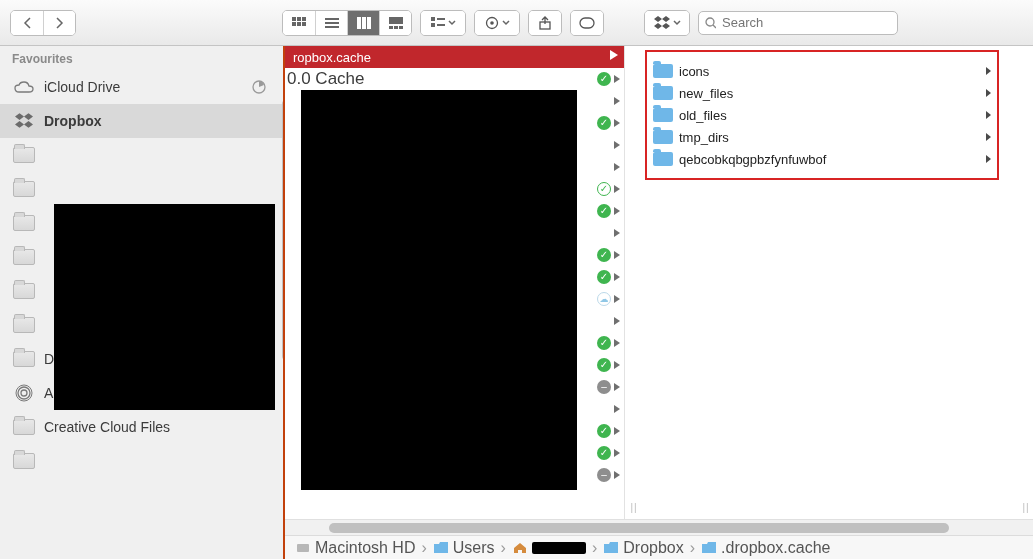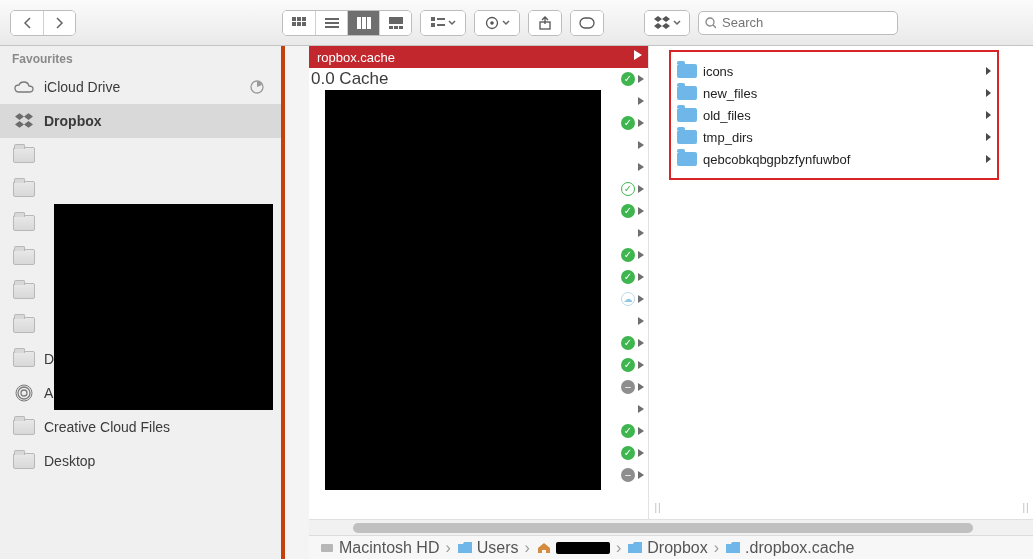--- a/index.html
+++ b/index.html
@@ -90,21 +90,21 @@
   .main {
     flex: 1;
     display: flex;
     min-height: 0;
   }
 
   
   .sidebar {
     width: 285px;
     background: var(--bg-sidebar);
-    border-right: 4px solid #c2410c;
+    border-right: 2px solid #c2410c;
     overflow: hidden;
     position: relative;
   }
   .sb-header {
     font-size: 12px;
     font-weight: 600;
     color: var(--text-muted);
     padding: 6px 12px 4px;
   }
   .sb-item {
@@ -148,21 +148,20 @@
     left:54px; right:8px; top:158px; height:206px;
     background:#000;
   }
 
   
   .columns {
     flex: 1;
     display: flex;
     flex-direction: column;
     min-width: 0;
-    margin-left: 24px;
   }
   .col-wrap {
     flex: 1;
     display: flex;
     background: var(--bg-column);
     position: relative;
     min-height: 0;
   }
 
   
@@ -515,21 +514,20 @@
       <span class="sb-ic">
           <span class="folder-ic"></span>
         </span>
       <span class="sb-label">Creative Cloud Files</span>
     </div>
 
     <div class="sb-item">
       <span class="sb-ic">
           <span class="folder-ic"></span>
         </span>
-      <span class="sb-label">Desktop</span>
     </div>
 
     <div class="big-redact"></div>
     <div class="vscroll">
         <div class="vthumb"></div>
       </div>
   </div>
 
   <div class="columns">
     <div class="col-wrap">

